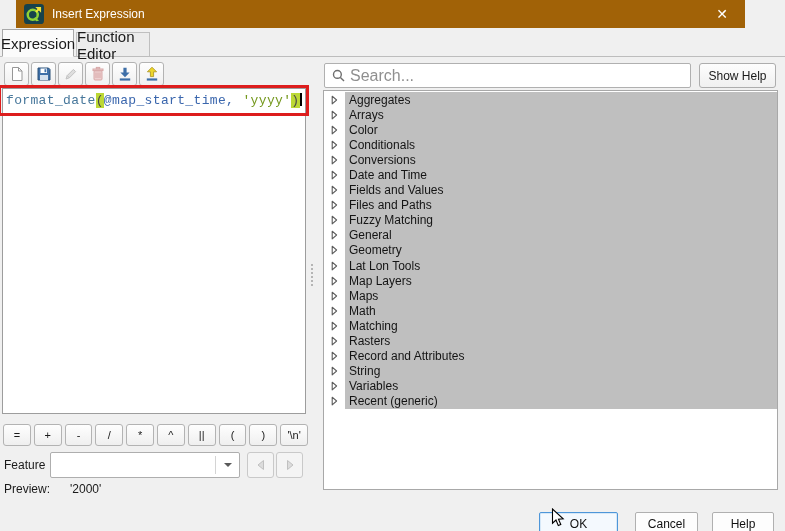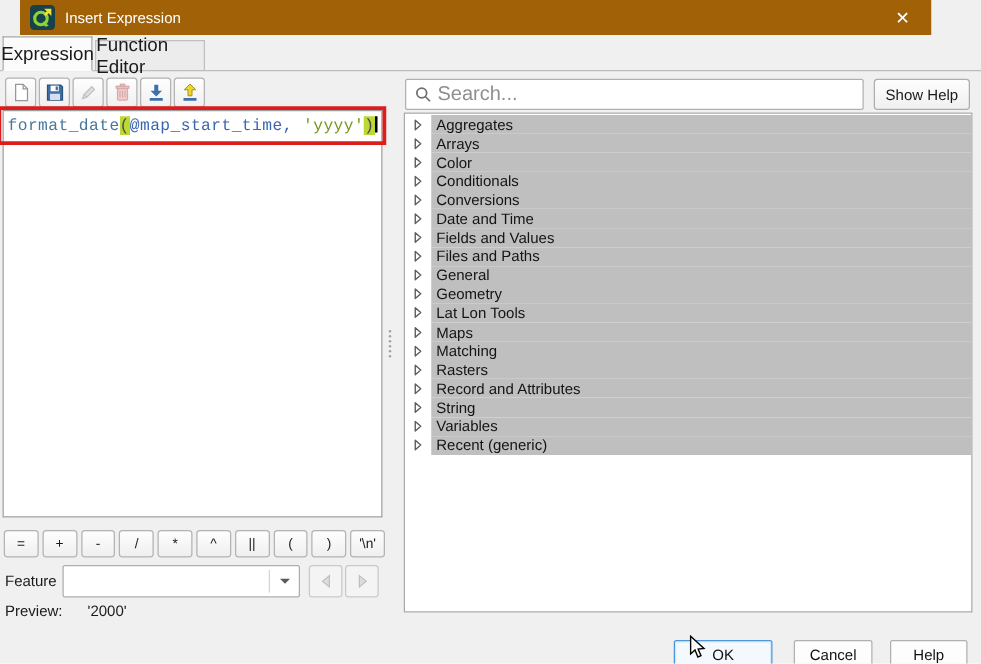--- a/index.html
+++ b/index.html
@@ -12,21 +12,21 @@
   .titlebar .logo { position:absolute; left:8px; top:4px; width:20px; height:20px; }
   .title-text { position:absolute; left:36px; top:0; line-height:28px; color:#ffffff; font-size:12px; }
   .close-btn { position:absolute; right:0; top:0; width:46px; height:28px; color:#ffffff;
                display:flex; align-items:center; justify-content:center; font-size:14px; cursor:default; }
 
   
   .tabbar { position:absolute; left:0; top:30px; width:785px; height:27px; border-bottom:1px solid #bdbdbd; }
   .tab { position:absolute; font-size:15px; color:#1a1a1a; display:flex; align-items:center; justify-content:center; }
   .tab.active { left:2px; bottom:-1px; width:72px; height:28px; background:#fbfbfb;
                 border:1px solid #a8a8a8; border-bottom:1px solid #fbfbfb; z-index:2; }
-  .tab.inactive { left:76px; bottom:0; width:88px; height:24px; background:#ececec;
+  .tab.inactive { left:76px; bottom:0; width:74px; height:24px; background:#ececec;
                   border:1px solid #bfbfbf; border-bottom:none; }
 
   
   .toolbar { position:absolute; left:4px; top:62px; display:flex; gap:2px; }
   .tool-btn { width:25px; height:24px; border:1px solid #b3b3b3; border-radius:3px;
               background:linear-gradient(#fefefe,#f0f0f0); display:flex; align-items:center; justify-content:center; }
 
   
   .expr-editor { position:absolute; left:2px; top:88px; width:304px; height:326px; background:#ffffff;
                  border:1px solid #9d9d9d; padding:4px 3px; }
@@ -285,20 +285,28 @@
           </svg>
         </span>
         <span class="row-label">Files and Paths</span>
       </div>
       <div class="tree-row">
         <span class="twisty">
           <svg width="7" height="10" viewBox="0 0 7 10">
             <path d="M1.2 1.2 L5.6 5 L1.2 8.8 Z" fill="none" stroke="#5c5c5c" stroke-width="1.1" stroke-linejoin="round"></path>
           </svg>
         </span>
+        <span class="row-label">Fuzzy Matching</span>
+      </div>
+      <div class="tree-row">
+        <span class="twisty">
+          <svg width="7" height="10" viewBox="0 0 7 10">
+            <path d="M1.2 1.2 L5.6 5 L1.2 8.8 Z" fill="none" stroke="#5c5c5c" stroke-width="1.1" stroke-linejoin="round"></path>
+          </svg>
+        </span>
         <span class="row-label">General</span>
       </div>
       <div class="tree-row">
         <span class="twisty">
           <svg width="7" height="10" viewBox="0 0 7 10">
             <path d="M1.2 1.2 L5.6 5 L1.2 8.8 Z" fill="none" stroke="#5c5c5c" stroke-width="1.1" stroke-linejoin="round"></path>
           </svg>
         </span>
         <span class="row-label">Geometry</span>
       </div>
@@ -309,21 +317,37 @@
           </svg>
         </span>
         <span class="row-label">Lat Lon Tools</span>
       </div>
       <div class="tree-row">
         <span class="twisty">
           <svg width="7" height="10" viewBox="0 0 7 10">
             <path d="M1.2 1.2 L5.6 5 L1.2 8.8 Z" fill="none" stroke="#5c5c5c" stroke-width="1.1" stroke-linejoin="round"></path>
           </svg>
         </span>
+        <span class="row-label">Map Layers</span>
+      </div>
+      <div class="tree-row">
+        <span class="twisty">
+          <svg width="7" height="10" viewBox="0 0 7 10">
+            <path d="M1.2 1.2 L5.6 5 L1.2 8.8 Z" fill="none" stroke="#5c5c5c" stroke-width="1.1" stroke-linejoin="round"></path>
+          </svg>
+        </span>
         <span class="row-label">Maps</span>
+      </div>
+      <div class="tree-row">
+        <span class="twisty">
+          <svg width="7" height="10" viewBox="0 0 7 10">
+            <path d="M1.2 1.2 L5.6 5 L1.2 8.8 Z" fill="none" stroke="#5c5c5c" stroke-width="1.1" stroke-linejoin="round"></path>
+          </svg>
+        </span>
+        <span class="row-label">Math</span>
       </div>
       <div class="tree-row">
         <span class="twisty">
           <svg width="7" height="10" viewBox="0 0 7 10">
             <path d="M1.2 1.2 L5.6 5 L1.2 8.8 Z" fill="none" stroke="#5c5c5c" stroke-width="1.1" stroke-linejoin="round"></path>
           </svg>
         </span>
         <span class="row-label">Matching</span>
       </div>
       <div class="tree-row">

